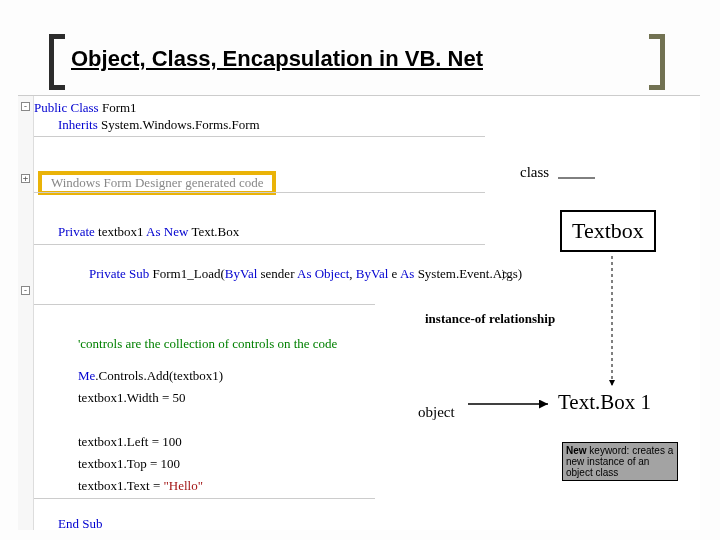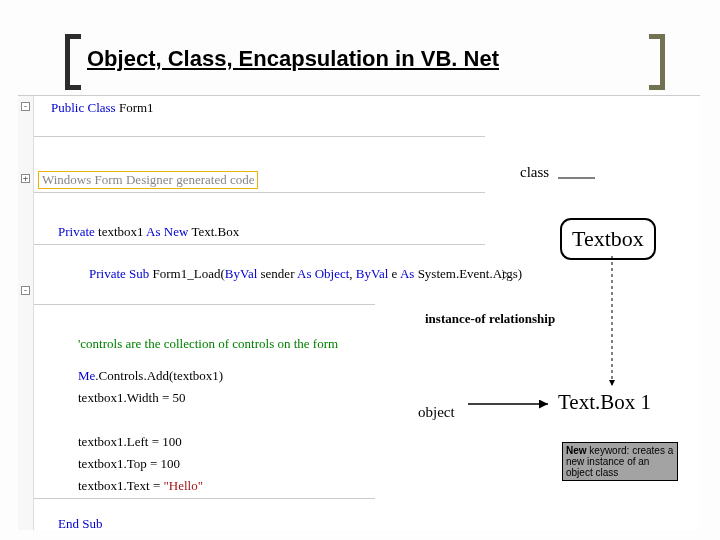--- a/index.html
+++ b/index.html
@@ -7,21 +7,21 @@
     width: 720px;
     height: 540px;
     background: #fdfdfd;
     font-family: "Times New Roman", serif;
     position: relative;
     overflow: hidden;
   }
   .title-bar {
     position: absolute;
     top: 40px;
-    left: 65px;
+    left: 49px;
     right: 55px;
     height: 50px;
   }
   .bracket-left, .bracket-right {
     position: absolute;
     top: -6px;
     width: 16px;
     height: 56px;
     border-top: 5px solid #2c2c2c;
     border-bottom: 5px solid #2c2c2c;
@@ -75,22 +75,22 @@
     text-align: center;
     color: #555;
     font-family: monospace;
   }
   .hline {
     position: absolute;
     height: 1px;
     background: #ccc;
   }
   .genbox {
-    border: 1px solid #eab308;
-    padding: 0 3px;
+    border: 4px solid #eab308;
+    padding: 0 9px;
     display: inline-block;
   }
   .label {
     position: absolute;
     font-family: "Times New Roman", serif;
     color: #000;
   }
   .textbox-frame {
     position: absolute;
     border: 2px solid #000;
@@ -129,61 +129,64 @@
 <div class="title-bar">
   <div class="bracket-left"></div>
   <div class="bracket-right"></div>
   <div class="title-text">Object, Class, Encapsulation in VB. Net</div>
 </div>
 
 <div class="code-area">
   <div class="gutter"></div>
 
   <div class="toggle" style="left:3px; top:6px;">-</div>
-  <div class="code-line" style="left:33px; top:4px;">
+  <div class="code-line" style="left:16px; top:4px;">
     <span class="kw">Public Class </span><span class="plain">Form1</span>
+  </div>
+  <div class="code-line" style="left:40px; top:21px;">
+    <span class="kw">Inherits </span><span class="plain">System.Windows.Forms.Form</span>
   </div>
   <div class="hline" style="left:16px; right:215px; top:40px;"></div>
 
   <div class="toggle" style="left:3px; top:78px;">+</div>
   <div class="code-line" style="left:20px; top:75px;">
     <span class="genbox gray">Windows Form Designer generated code</span>
   </div>
   <div class="hline" style="left:16px; right:215px; top:96px;"></div>
 
   <div class="code-line" style="left:40px; top:128px;">
     <span class="kw">Private </span><span class="plain">textbox1 </span><span class="kw">As New </span><span class="plain">Text.Box</span>
   </div>
   <div class="hline" style="left:16px; right:215px; top:148px;"></div>
 
   <div class="code-line" style="left:40px; top:170px;margin-left:31px;">
     <span class="kw">Private Sub </span><span class="plain">Form1_Load(</span><span class="kw">ByVal </span><span class="plain">sender </span><span class="kw">As Object</span><span class="plain">, </span><span class="kw">ByVal </span><span class="plain">e </span><span class="kw">As </span><span class="plain">System.Event.Args)</span>
   </div>
   <div class="toggle" style="left:3px; top:190px;">-</div>
   <div class="hline" style="left:16px; right:325px; top:208px;"></div>
 
-  <div class="code-line comment" style="left:60px; top:240px;">'controls are the collection of controls on the form</div>
+  <div class="code-line comment" style="left:60px; top:240px;">'controls are the collection of controls on the code</div>
 
   <div class="code-line" style="left:60px; top:272px;">
     <span class="kw">Me</span><span class="plain">.Controls.Add(textbox1)</span>
   </div>
   <div class="code-line plain" style="left:60px; top:294px;">textbox1.Width = 50</div>
   <div class="code-line plain" style="left:60px; top:338px;">textbox1.Left = 100</div>
   <div class="code-line plain" style="left:60px; top:360px;">textbox1.Top = 100</div>
   <div class="code-line" style="left:60px; top:382px;">
     <span class="plain">textbox1.Text = </span><span style="color:#a31515">"Hello"</span>
   </div>
   <div class="hline" style="left:16px; right:325px; top:402px;"></div>
 
   <div class="code-line kw" style="left:40px; top:420px;">End Sub</div>
 </div>
 
 <div class="label" style="left:520px; top:164px; font-size:15px;">class</div>
 
-<div class="textbox-frame" style="left:560px; top:218px;border-radius:11px;">
+<div class="textbox-frame" style="left:560px; top:210px;">
   <span>Textbox</span>
 </div>
 
 <div class="label" style="left:425px; top:311px; font-size:13px; font-weight:bold;">instance-of relationship</div>
 
 <div class="label" style="left:418px; top:404px; font-size:15px;">object</div>
 
 <div class="label" style="left:558px; top:390px; font-size:21px;">Text.Box 1</div>
 
 <div class="note-box" style="left:562px; top:442px; width:116px;">

